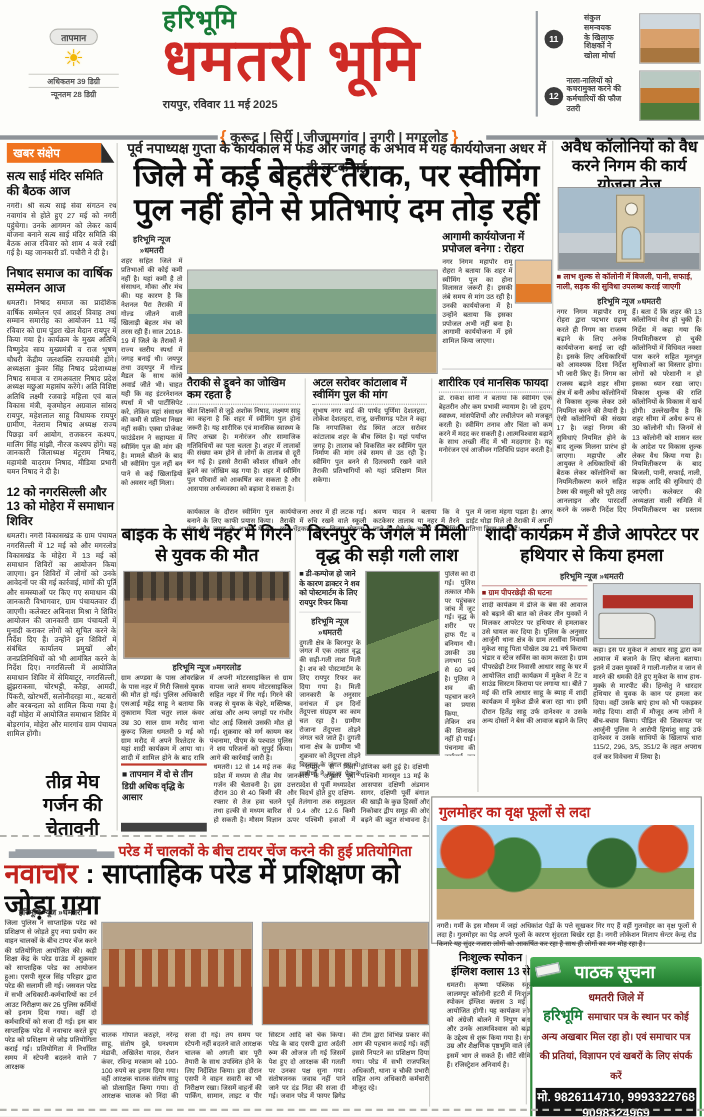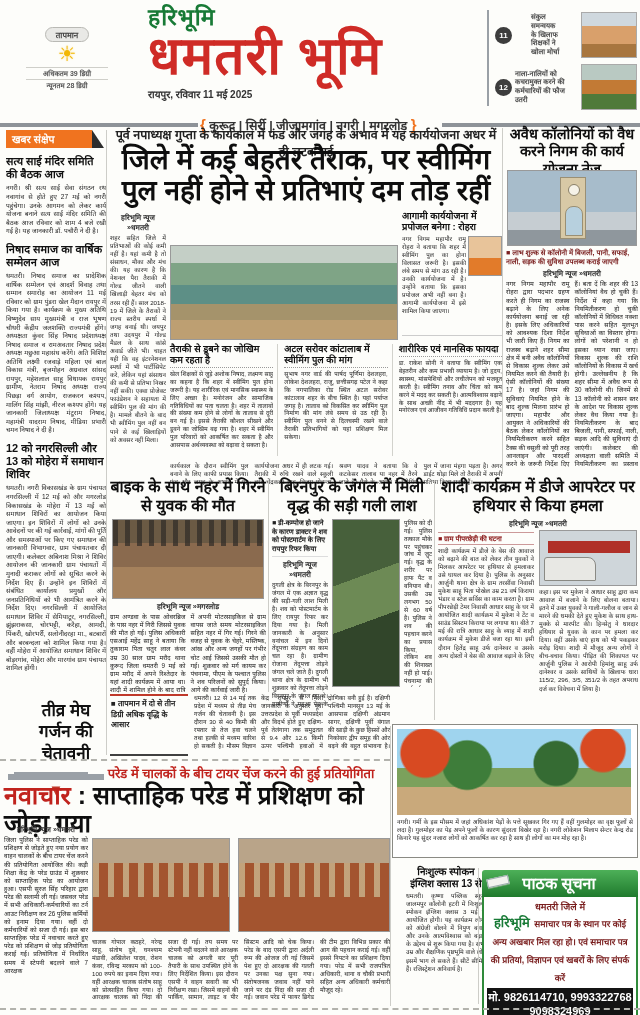--- a/index.html
+++ b/index.html
@@ -100,21 +100,21 @@
   .shaadi-colB { flex:1; }
   .photo-station { width:98px; height:56px; margin-bottom:2px;
     background:linear-gradient(180deg,#cfd6da 0 100%); position:relative; }
   .station-sign { position:absolute; left:8px; top:10px; width:82px; height:12px; background:#b03028; }
   .station-van { position:absolute; left:4px; top:26px; width:52px; height:24px; background:#e8e8e4; border:1px solid #8a8a84; border-radius:3px 8px 1px 1px; }
   .highlight-note { font-size:6.8px; font-weight:bold; color:#8b1a1a; border-top:1px solid #c99; border-bottom:1px solid #c99; margin:2px 0; padding:1px 0; }
   .shaadi .bodytext { font-size:6.2px; }
 
   
   .weather { position:absolute; left:110px; top:694px; width:280px; height:62px; display:flex; gap:6px; }
-  .weather-head { flex:0 0 78px; border-top:2px solid #c0392b; border-bottom:2px solid #404040; font-size:7.8px; font-weight:bold; color:#222; padding:3px 1px; line-height:1.35; }
+  .weather-head { flex:0 0 78px; border-top:2px solid #c0392b; border-bottom:8px solid #404040; font-size:7.8px; font-weight:bold; color:#222; padding:3px 1px; line-height:1.35; }
   .weather-bodywrap { flex:1; }
   .weather .bodytext { font-size:6.1px; height:62px; column-count:3; column-gap:5px; }
 
   
   .gulmohar { position:absolute; left:392px; top:724px; width:246px; height:134px; border:1.5px solid #8a8a84; padding:4px; background:#fff; }
   .gul-head { font-size:13px; font-weight:bold; color:#c0231d; margin:0 0 3px 2px; }
   .photo-gulmohar { width:234px; height:86px;
     background:
       radial-gradient(circle at 12% 28%, #d84a22 0 11%, transparent 12%),
       radial-gradient(circle at 88% 24%, #d84a22 0 10%, transparent 11%),
@@ -301,20 +301,21 @@
   </div>
 
   <div class="weather">
     <div class="weather-head">■ तापमान में दो से तीन डिग्री अधिक वृद्धि के आसार</div>
     <div class="weather-bodywrap">
       <p class="bodytext">धमतरी। 12 से 14 मई तक प्रदेश में मध्यम से तीव्र मेघ गर्जन की चेतावनी है। इस दौरान 30 से 40 किमी की रफ्तार से तेज हवा चलने तथा हल्की से मध्यम बारिश हो सकती है। मौसम विज्ञान केंद्र रायपुर से मिली जानकारी के अनुसार पूर्वी उत्तरप्रदेश से पूर्वी मध्यप्रदेश और विदर्भ होते हुए दक्षिण-पूर्व तेलंगाना तक समुद्रतल से 9.4 और 12.6 किमी ऊपर पश्चिमी हवाओं में द्रोणिका बनी हुई है। दक्षिणी पश्चिमी मानसून 13 मई के आसपास दक्षिणी अंडमान सागर, दक्षिणी पूर्वी बंगाल की खाड़ी के कुछ हिस्सों और निकोबार द्वीप समूह की ओर बढ़ने की बहुत संभावना है। इसके अलावा 4-5 दिनों के दौरान दक्षिणी अरब सागर, मालदीव और कोमोरिन क्षेत्र के कुछ हिस्सों, दक्षिण बंगाल की खाड़ी के कुछ हिस्सों की ओर बढ़ने की संभावना है। रविवार को प्रदेश के कुछ स्थानों पर हल्की से मध्यम वर्षा हो सकती है। वहीं प्रदेश के एक दो स्थानों पर मेघ गर्जन के साथ 30 से 40 किमी रफ्तार से तेज हवा चल सकती है। आगामी 4 दिनों तक उत्तर और मध्य छत्तीसगढ़ में अधिकतम तापमान में 2 से 3 डिग्री सेल्सियस की क्रमिक वृद्धि होने की संभावना है। 12 से 14 मई तक मध्यम से भारी अंधड़ के साथ बादल के गरजने की संभावना है।</p>
     </div>
   </div>
 
   <div class="gulmohar">
+    <div class="gul-head">गुलमोहर का वृक्ष फूलों से लदा</div>
     <div class="photo-gulmohar"></div>
     <div class="gul-caption">नगरी। गर्मी के इस मौसम में जहां अधिकांश पेड़ों के पत्ते सूखकर गिर गए हैं वहीं गुलमोहर का वृक्ष फूलों से लदा है। गुलमोहर का पेड़ अपने फूलों के कारण सुंदरता बिखेर रहा है। नगरी लोकेशन मिलाप सेन्टर केन्द्र रोड किनारे यह सुंदर नजारा लोगों को आकर्षित कर रहा है साथ ही लोगों का मन मोह रहा है।</div>
   </div>
 
   <div class="kicker-bar"></div>
   <div class="parade-kicker">परेड में चालकों के बीच टायर चेंज करने की हुई प्रतियोगिता</div>
   <div class="parade-headline">
     <span class="red-word">नवाचार</span><span> : साप्ताहिक परेड में प्रशिक्षण को जोड़ा गया</span>
   </div>
   <div class="parade-body">

